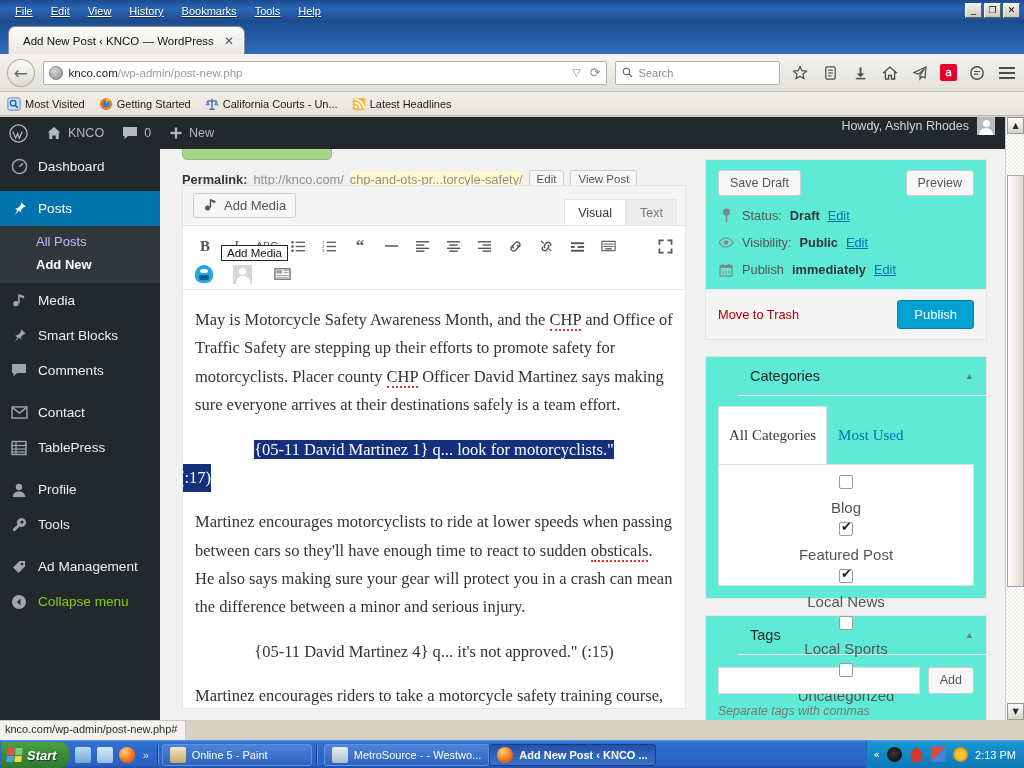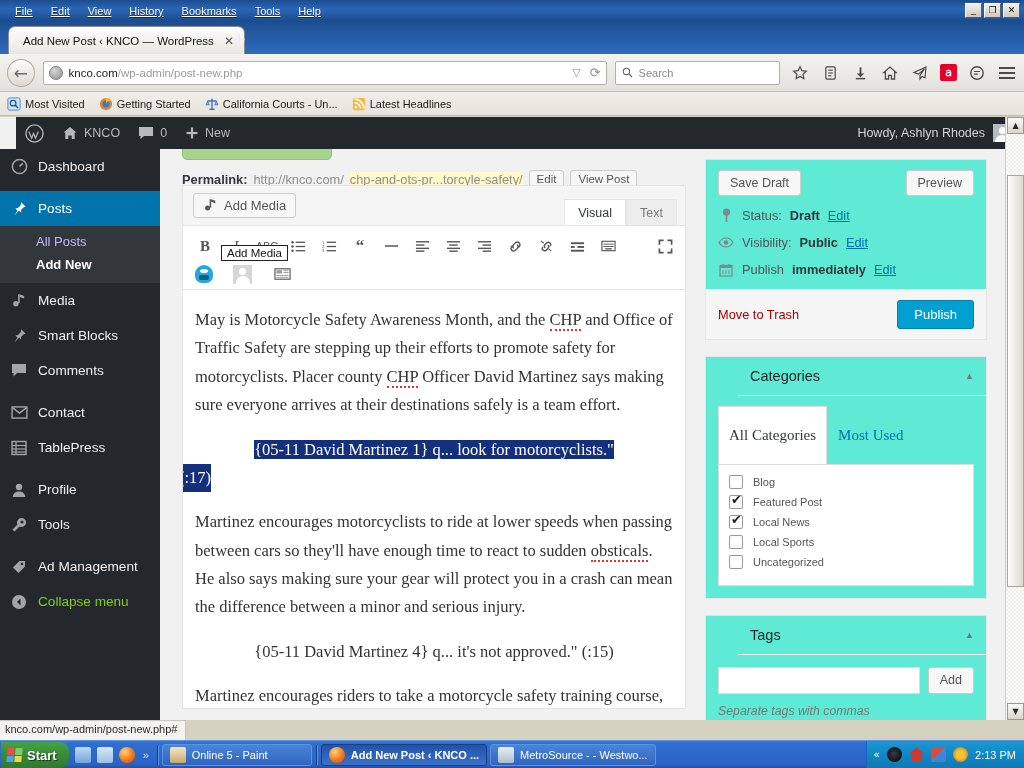--- a/index.html
+++ b/index.html
@@ -112,23 +112,23 @@
   .bmico { width: 14px; height: 14px; flex: none; }
 
   
   .viewport {
     position: absolute; left: 0; top: 117px; width: 1005px; height: 603px;
     background: #f1f1f1; overflow: hidden;
   }
 
   
   .wpadminbar {
-    position: absolute; left: 16px; top: 0; width: 1005px; height: 32px;
+    position: absolute; left: 0; top: 0; width: 1005px; height: 32px;
     background: #23282d; color: #b4b9be; z-index: 40;
-    display: flex; align-items: center; font-size: 12.5px;
+    display: flex; align-items: flex-start; font-size: 12.5px;
   }
   .ab-item { display:flex; align-items:center; gap:6px; padding: 0 9px; height:32px; cursor:pointer; }
   .ab-item svg { display:block; }
   .ab-right { margin-left: auto; display: flex; align-items: center; gap: 8px;
               padding-right: 10px; color: #cfd4d8; }
   .avatar-sm { width: 18px; height: 18px; background: #b8bcc0; position: relative; overflow:hidden;}
   .avatar-sm::before{content:"";position:absolute;left:5.5px;top:2.5px;width:7px;height:7px;border-radius:50%;background:#fff;}
   .avatar-sm::after{content:"";position:absolute;left:2px;top:11px;width:14px;height:9px;border-radius:7px 7px 0 0;background:#fff;}
 
   
@@ -239,21 +239,21 @@
   .btn-pri { background:#00a0d2; border:1px solid #0281a8; color:#fff;
              font-size:13px; padding: 6px 16px; border-radius:3px; cursor:pointer; }
 
   .cat-body { padding: 10px 12px 12px; }
   .cat-tabs { display:flex; border-bottom:1px solid #ddd; margin-bottom:-1px; }
   .cat-tab { font-size:15px; padding: 20px 10px; cursor:pointer; color:#0073aa;
              border:1px solid transparent; border-bottom:none;font-family:Liberation Serif, serif; }
   .cat-tab.on { background:#fff; border-color:#ddd; color:#32373c; }
   .cat-list { border:1px solid #ddd; background:#fff; padding: 10px 10px; height: 122px; }
   .cat-item { display:flex; align-items:center; gap:10px; margin-bottom: 6px;
-              font-size:11px; color:#555; }
+              font-size:15px; color:#555;flex-direction:column; }
   .cbox { width:14px; height:14px; border:1px solid #999; background:#fff;
           position:relative; flex:none; border-radius:2px; }
   .cbox.on::after { content:"✔"; position:absolute; left:1px; top:-4px;
                     font-size:13px; color:#1e1e1e; font-family:"DejaVu Sans",sans-serif;}
   .tag-body { padding: 12px; }
   .tag-row { display:flex; gap: 8px; }
   .tag-input { flex:1; height:27px; border:1px solid #ddd; background:#fff; }
   .tag-hint { font-style: italic; font-size:12.3px; color:#777; margin-top:10px; }
 
   
@@ -287,21 +287,21 @@
     position:absolute; left:0; bottom:0; width:1024px; height:28px;
     background: linear-gradient(180deg,#3b79d4 0%, #2f6fd0 8%, #2a62c4 88%, #1f4fa8 100%);
     border-top: 1px solid #5a94e0;
     display:flex; align-items:center;
   }
   .startbtn {
     height: 26px; margin: 1px 0 0 1px; padding: 0 12px 0 6px;
     background: linear-gradient(180deg,#46a246 0%, #3a8b38 48%, #2f7a2e 100%);
     border-radius: 0 9px 9px 0;
     display:flex; align-items:center; gap:5px;
-    color:#fff; font-weight:bold; font-size:13px; 
+    color:#fff; font-weight:bold; font-size:13px; font-style: italic;
     text-shadow: 1px 1px 1px rgba(0,0,0,.6); cursor:pointer;
   }
   .winflag { width:15px; height:14px; display:grid; grid-template-columns:1fr 1fr;
              grid-template-rows:1fr 1fr; gap:1px; transform: skewX(-6deg); }
   .winflag i:nth-child(1){background:#f14a4a;} .winflag i:nth-child(2){background:#6fd06f;}
   .winflag i:nth-child(3){background:#4aa3f1;} .winflag i:nth-child(4){background:#f5d14a;}
   .qlaunch { display:flex; align-items:center; gap:6px; margin-left:6px; padding-right:4px; }
   .qicon { width:16px; height:16px; border-radius:2px; }
   .qsep { color:#cfe0f7; font-size:11px; margin-left:2px; }
   .tbdiv { width:1px; height:20px; background:#15407f; margin: 0 4px;
@@ -871,27 +871,27 @@
       <span class="qicon" style="background:linear-gradient(180deg,#d8e6f5,#9cc0e4);"></span>
       <span class="qicon ff-ball"></span>
       <span class="qsep">»</span>
     </div>
     <div class="tbdiv"></div>
     <div class="tbtn-win">
       <span class="qicon" style="background:linear-gradient(180deg,#f2e6c8,#c8a96a);"></span>
       <span>Online 5 - Paint</span>
     </div>
     <div class="tbdiv"></div>
+    <div class="tbtn-win" style="margin-left:3px;">
+      <span class="qicon" style="background:linear-gradient(180deg,#e7eef6,#aebdcd);"></span>
+      <span>MetroSource - - Westwo...</span>
+    </div>
     <div class="tbtn-win on">
       <span class="qicon ff-ball"></span>
       <span>Add New Post ‹ KNCO ...</span>
-    </div>
-    <div class="tbtn-win" style="margin-left:3px;">
-      <span class="qicon" style="background:linear-gradient(180deg,#e7eef6,#aebdcd);"></span>
-      <span>MetroSource - - Westwo...</span>
     </div>
     <div class="tray">
       <span class="chev">«</span>
       <span class="tico" style="background:radial-gradient(circle at 45% 45%,#3a3a3a,#000);border-radius:50%;"></span>
       <span class="tico" style="background:#d03a2c;clip-path:polygon(50% 0,100% 45%,85% 45%,85% 100%,15% 100%,15% 45%,0 45%);"></span>
       <span class="tico" style="background:linear-gradient(135deg,#e04a3a 0 50%,#3f86d8 50% 100%);"></span>
       <span class="tico" style="background:radial-gradient(circle,#f2c438 40%,#e08a18 70%);border-radius:50%;"></span>
       <span>2:13 PM</span>
     </div>
   </div>

